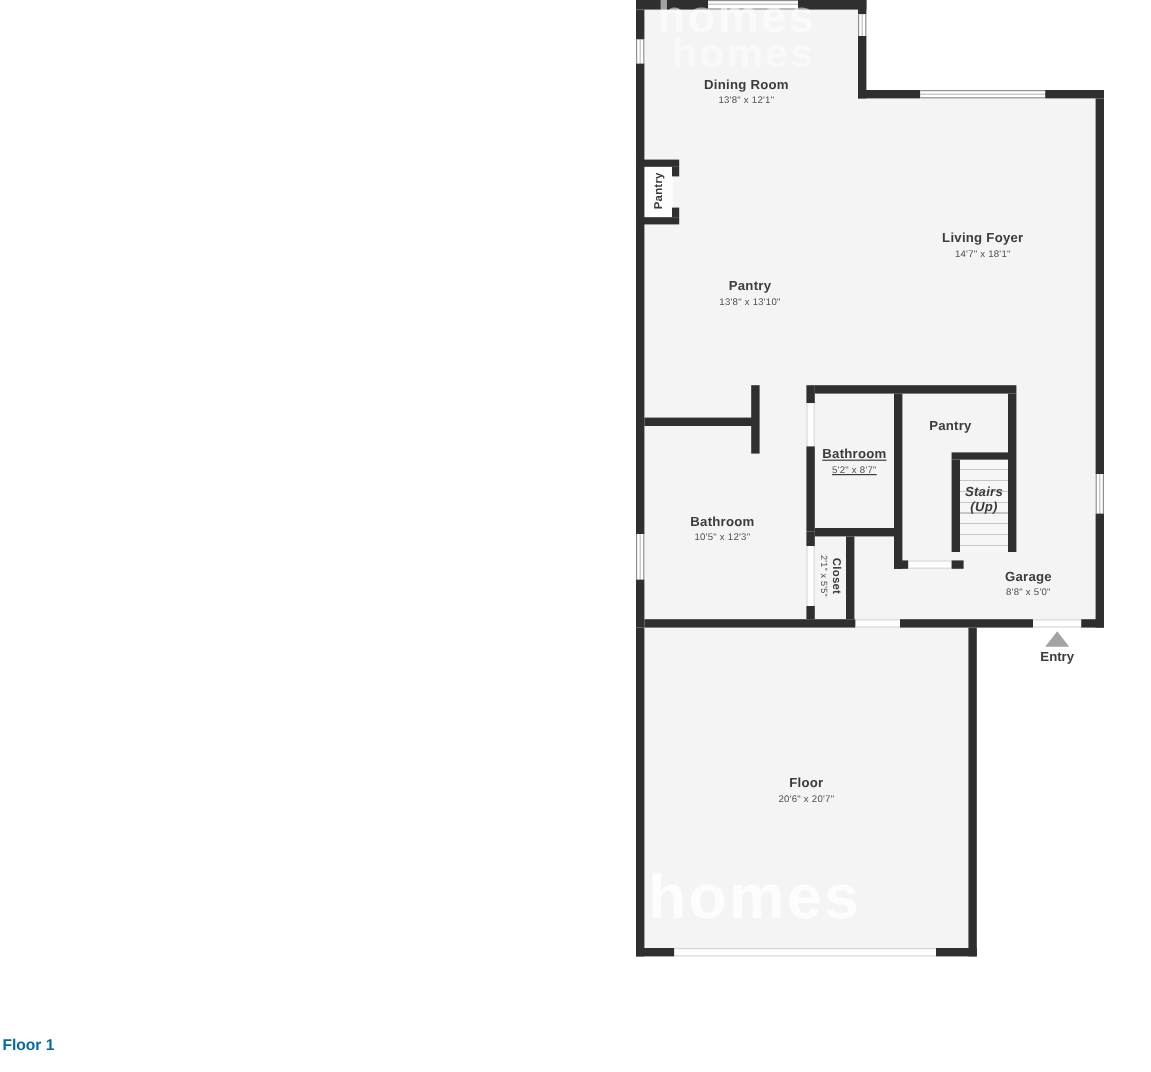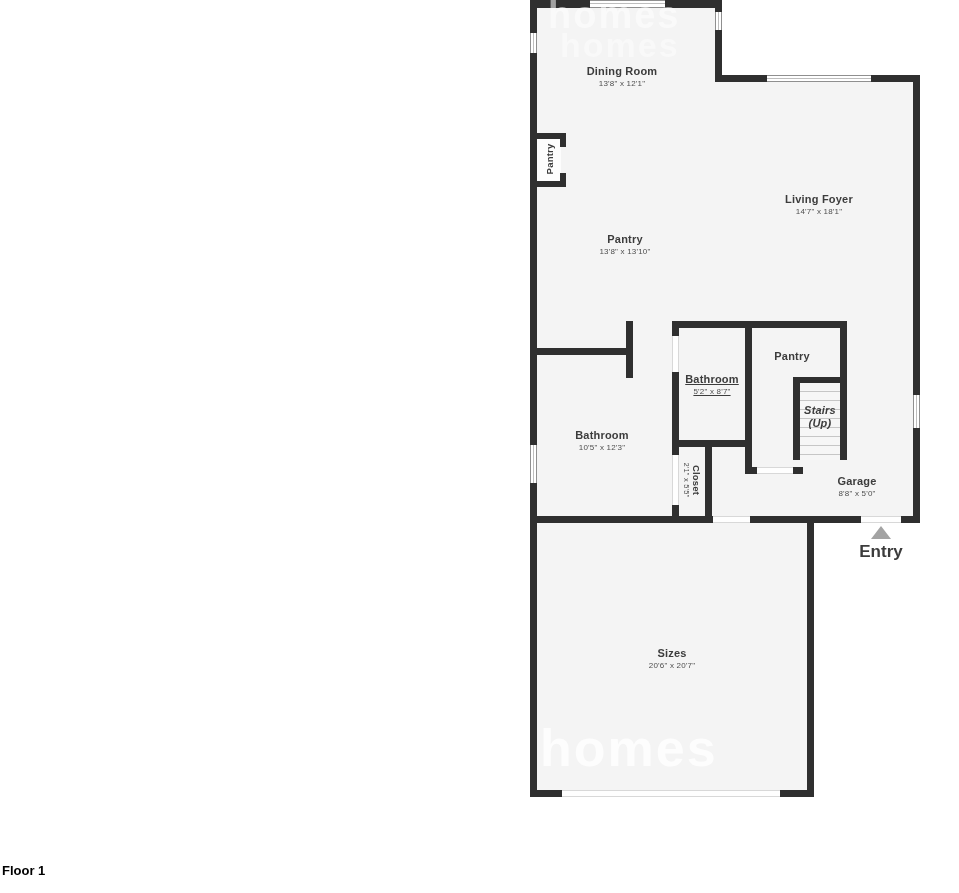--- a/index.html
+++ b/index.html
@@ -29,28 +29,28 @@
   .room-label.rot-ccw { transform:translate(-50%,-50%) rotate(-90deg); }
   .room-label.rot-cw  { transform:translate(-50%,-50%) rotate(90deg); }
   .room-name { font-size:11px; font-weight:600; line-height:13px; letter-spacing:.2px; }
   .room-dims { font-size:8px;  font-weight:500; line-height:11px; color:#4e4e4e; letter-spacing:.2px; }
   .room-label.small .room-name { font-size:9.5px; line-height:11px; }
   .room-label.small .room-dims { font-size:7.5px; line-height:9px; }
   .entry-arrow { position:absolute; width:0; height:0;
                  border-left:10px solid transparent; border-right:10px solid transparent;
                  border-bottom:13px solid #a3a3a3; }
   .entry-label { position:absolute; transform:translate(-50%,0);
-                 font-size:17px; font-weight:600; color:#3c3c3c; }
+                 font-size:11px; font-weight:600; color:#3c3c3c; }
   .watermark { position:absolute; color:rgba(255,255,255,.78); font-weight:bold;
                letter-spacing:2px; pointer-events:none; }
   .watermark.top1 { left:548px; top:-6px;  font-size:38px; color:rgba(255,255,255,.55); }
   .watermark.top2 { left:560px; top:26px;  font-size:34px; color:rgba(255,255,255,.45); }
   .watermark.garage { left:540px; top:718px; font-size:52px; }
   .footer-floor { position:absolute; left:2px; top:863px;
-                  font-size:13px; font-weight:bold; color:#000000; }
+                  font-size:13px; font-weight:bold; color:#0369a1; }
   .footer-disclaimer { position:absolute; right:1px; top:871px;
                   font-size:10px; font-weight:bold; color:#3f3f3f; letter-spacing:.1px; }
 </style>
 </head>
 <body>
 
 <div id="canvas">
   <div id="plan">
 
     <div class="fill" style="left: 537px; top: 8px; width: 178px; height: 508px;"></div>
@@ -153,21 +153,21 @@
       <div class="room-name">Closet</div>
       <div class="room-dims">2'1" x 5'5"</div>
     </div>
 
     <div class="room-label" style="left:857px; top:487px;">
       <div class="room-name">Garage</div>
       <div class="room-dims">8'8" x 5'0"</div>
     </div>
 
     <div class="room-label" style="left:672px; top:659px;">
-      <div class="room-name">Sizes</div>
+      <div class="room-name">Floor</div>
       <div class="room-dims">20'6" x 20'7"</div>
     </div>
 
     <div class="entry-arrow" style="left:871px; top:526px;"></div>
     <div class="entry-label" style="left:881px; top:542px;">Entry</div>
   </div>
 
   <div class="footer-floor">Floor 1</div>
 </div>
 

